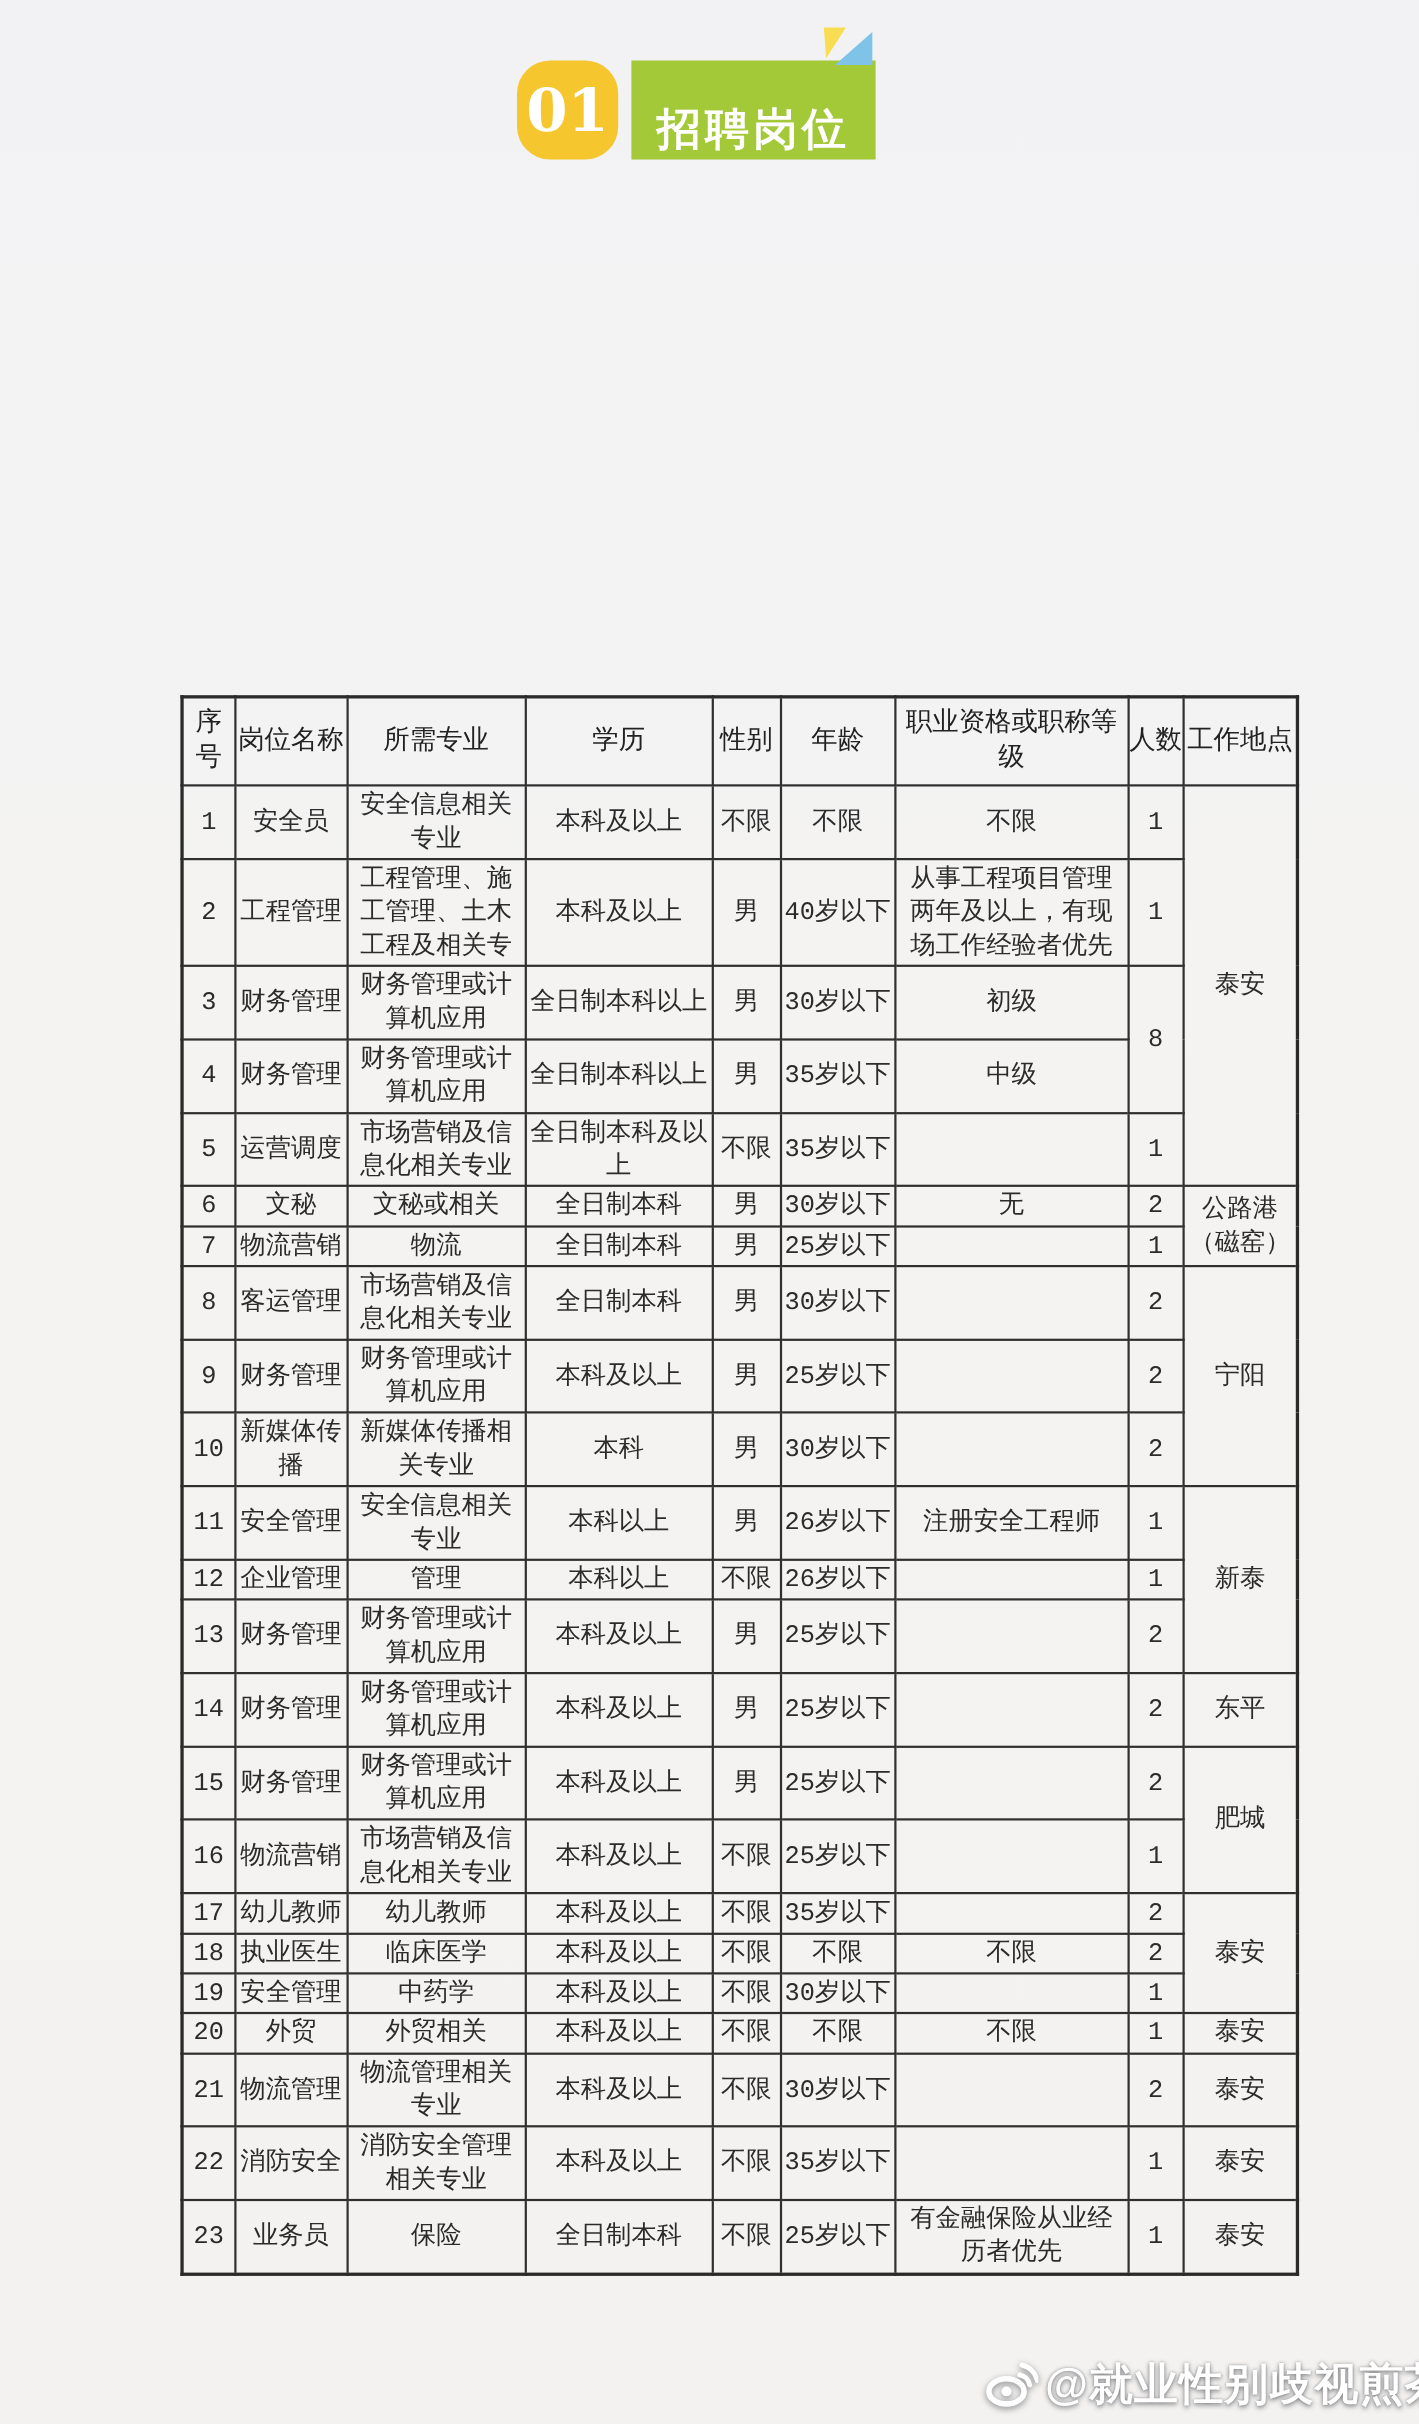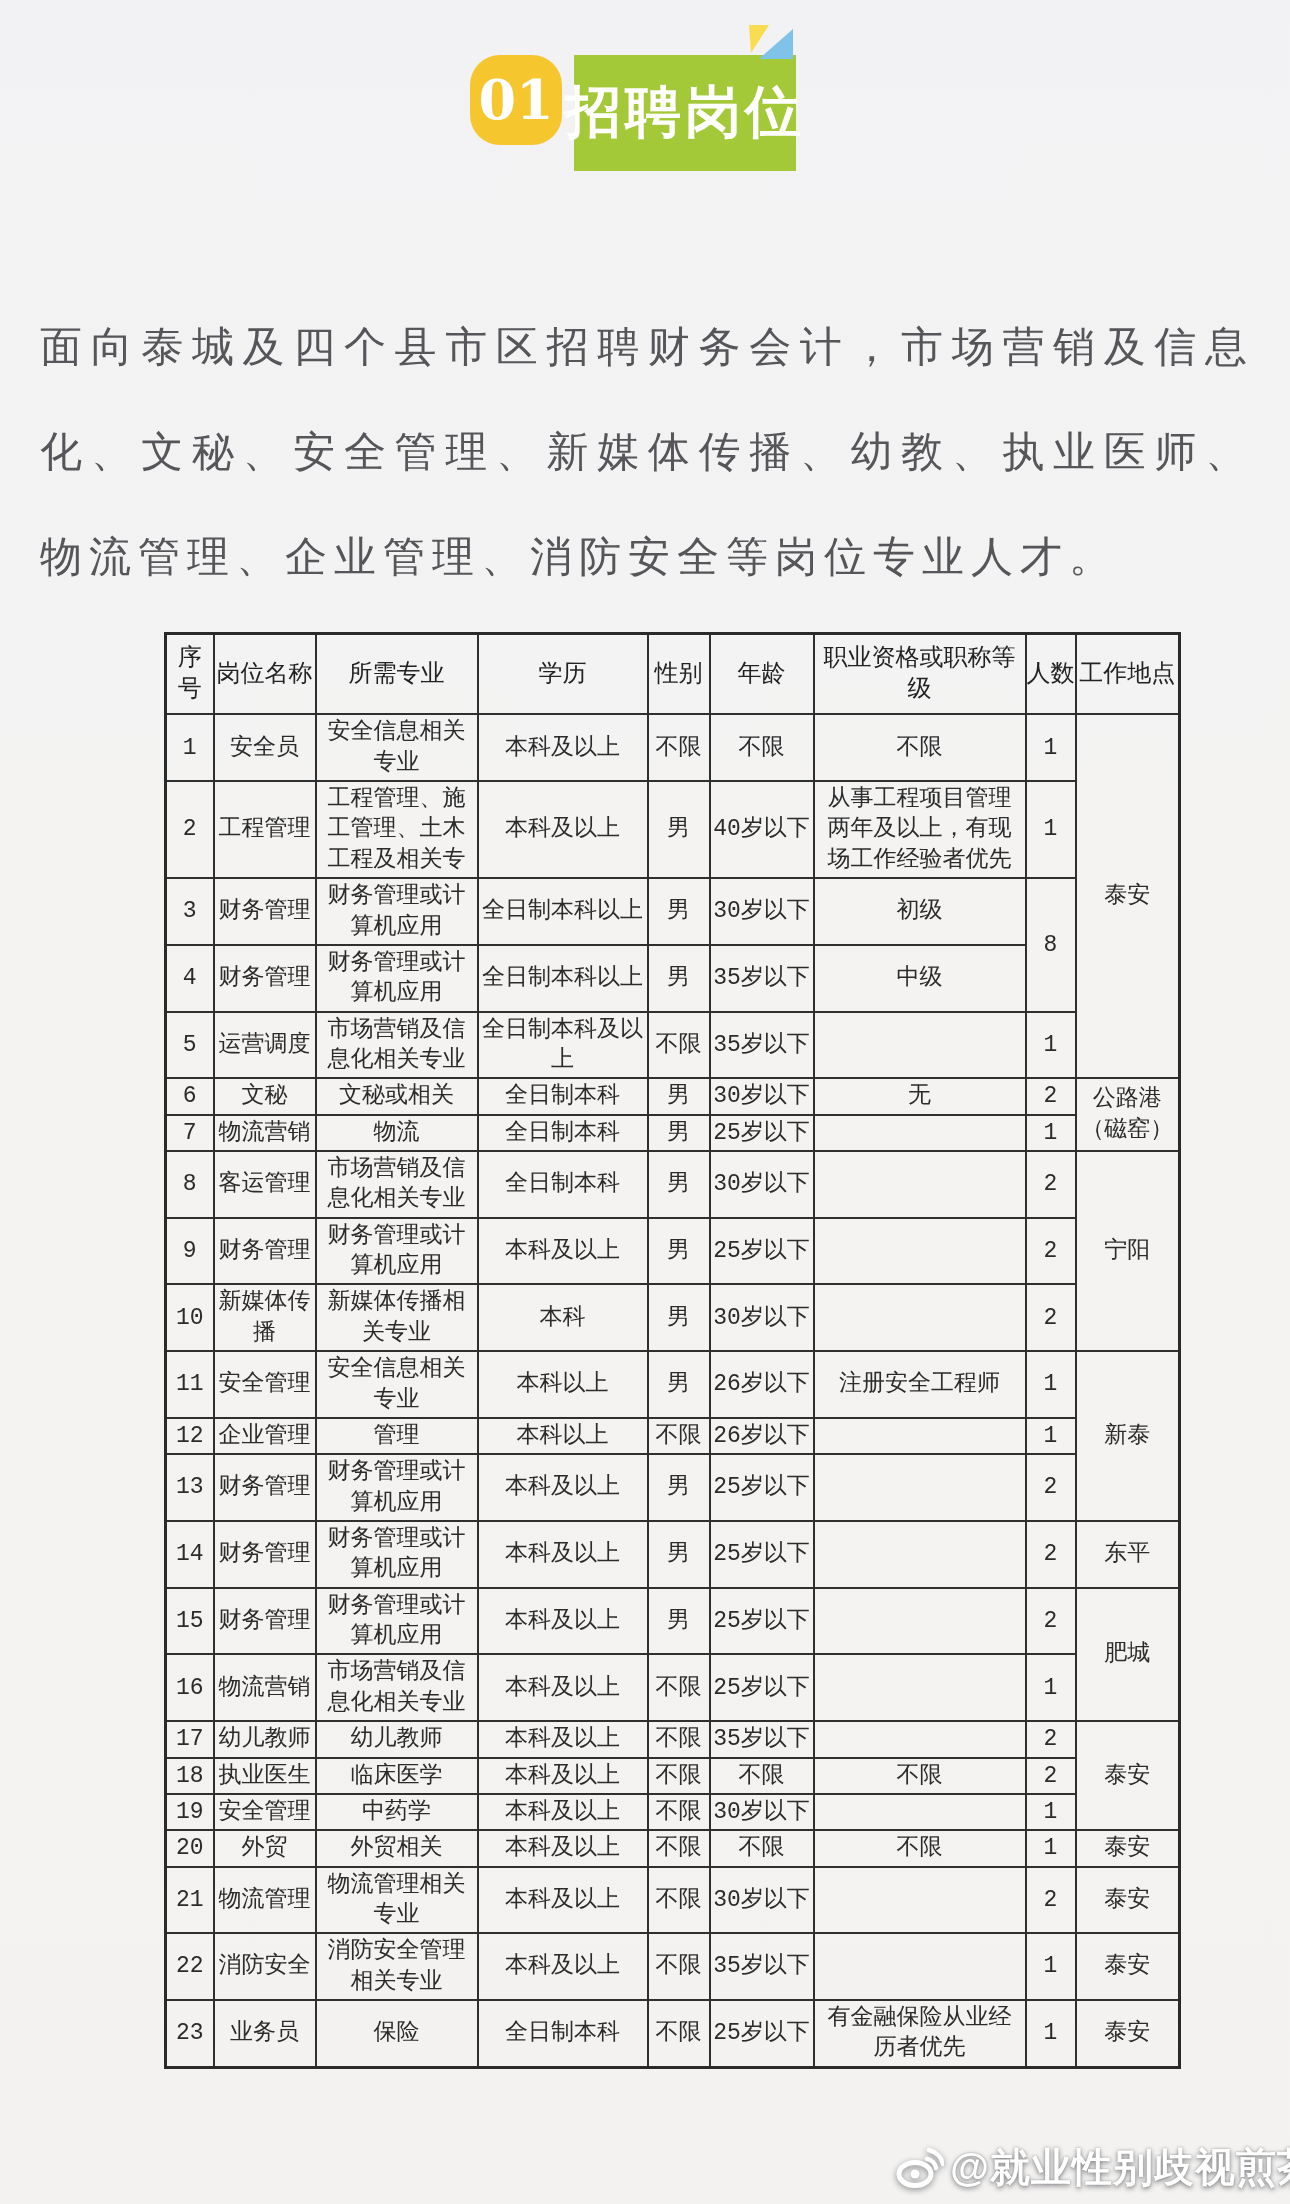--- a/index.html
+++ b/index.html
@@ -21,25 +21,25 @@
     position:absolute; left:0; top:0;
     width:92px; height:90px;
     background:#f6c62e;
     color:#ffffff;
     font-family:"DejaVu Serif","Liberation Serif",serif;
     font-weight:bold; font-size:54px;
     display:flex; align-items:center; justify-content:center;
   }
   .title-box {
     position:absolute; left:104px; top:0;
-    width:222px; height:116px;
+    width:222px; height:90px;
     background:#a3c838;
     color:#ffffff;
-    font-weight:bold; font-size:56px; letter-spacing:4px;
-    display:flex; align-items:center; justify-content:center;
+    font-weight:bold; font-size:40px; letter-spacing:4px;
+    display:flex; align-items:flex-end; justify-content:center;
     white-space:nowrap;
   }
   .deco-tri { position:absolute; left:278px; top:-31px; }
 
   
   .intro {
     position:absolute; top:252px; left:40px;
     width:1214px;
     font-size:42px; line-height:105px; letter-spacing:7px;
     color:#56565a;
@@ -95,21 +95,20 @@
     </div>
     <div class="title-box" style="background: rgb(163, 200, 56);">
       <span>招聘岗位</span>
     </div>
     <svg class="deco-tri" width="46" height="36" viewBox="0 0 46 36">
       <polygon points="1,1 21,1 3,29" fill="#f8dd52"></polygon>
       <polygon points="45,5 45,35 11,35" fill="#7fc3e8"></polygon>
     </svg>
   </div>
 
-  <p class="intro" style="color: rgb(86, 86, 90);">面向泰城及四个县市区招聘财务会计，市场营销及信息化、文秘、安全管理、新媒体传播、幼教、执业医师、物流管理、企业管理、消防安全等岗位专业人才。</p>
 
   <div class="table-wrap">
     <table class="req">
       <colgroup>
         <col style="width:48px">
           <col style="width:102px">
           <col style="width:162px">
         <col style="width:170px">
           <col style="width:62px">
           <col style="width:104px">

